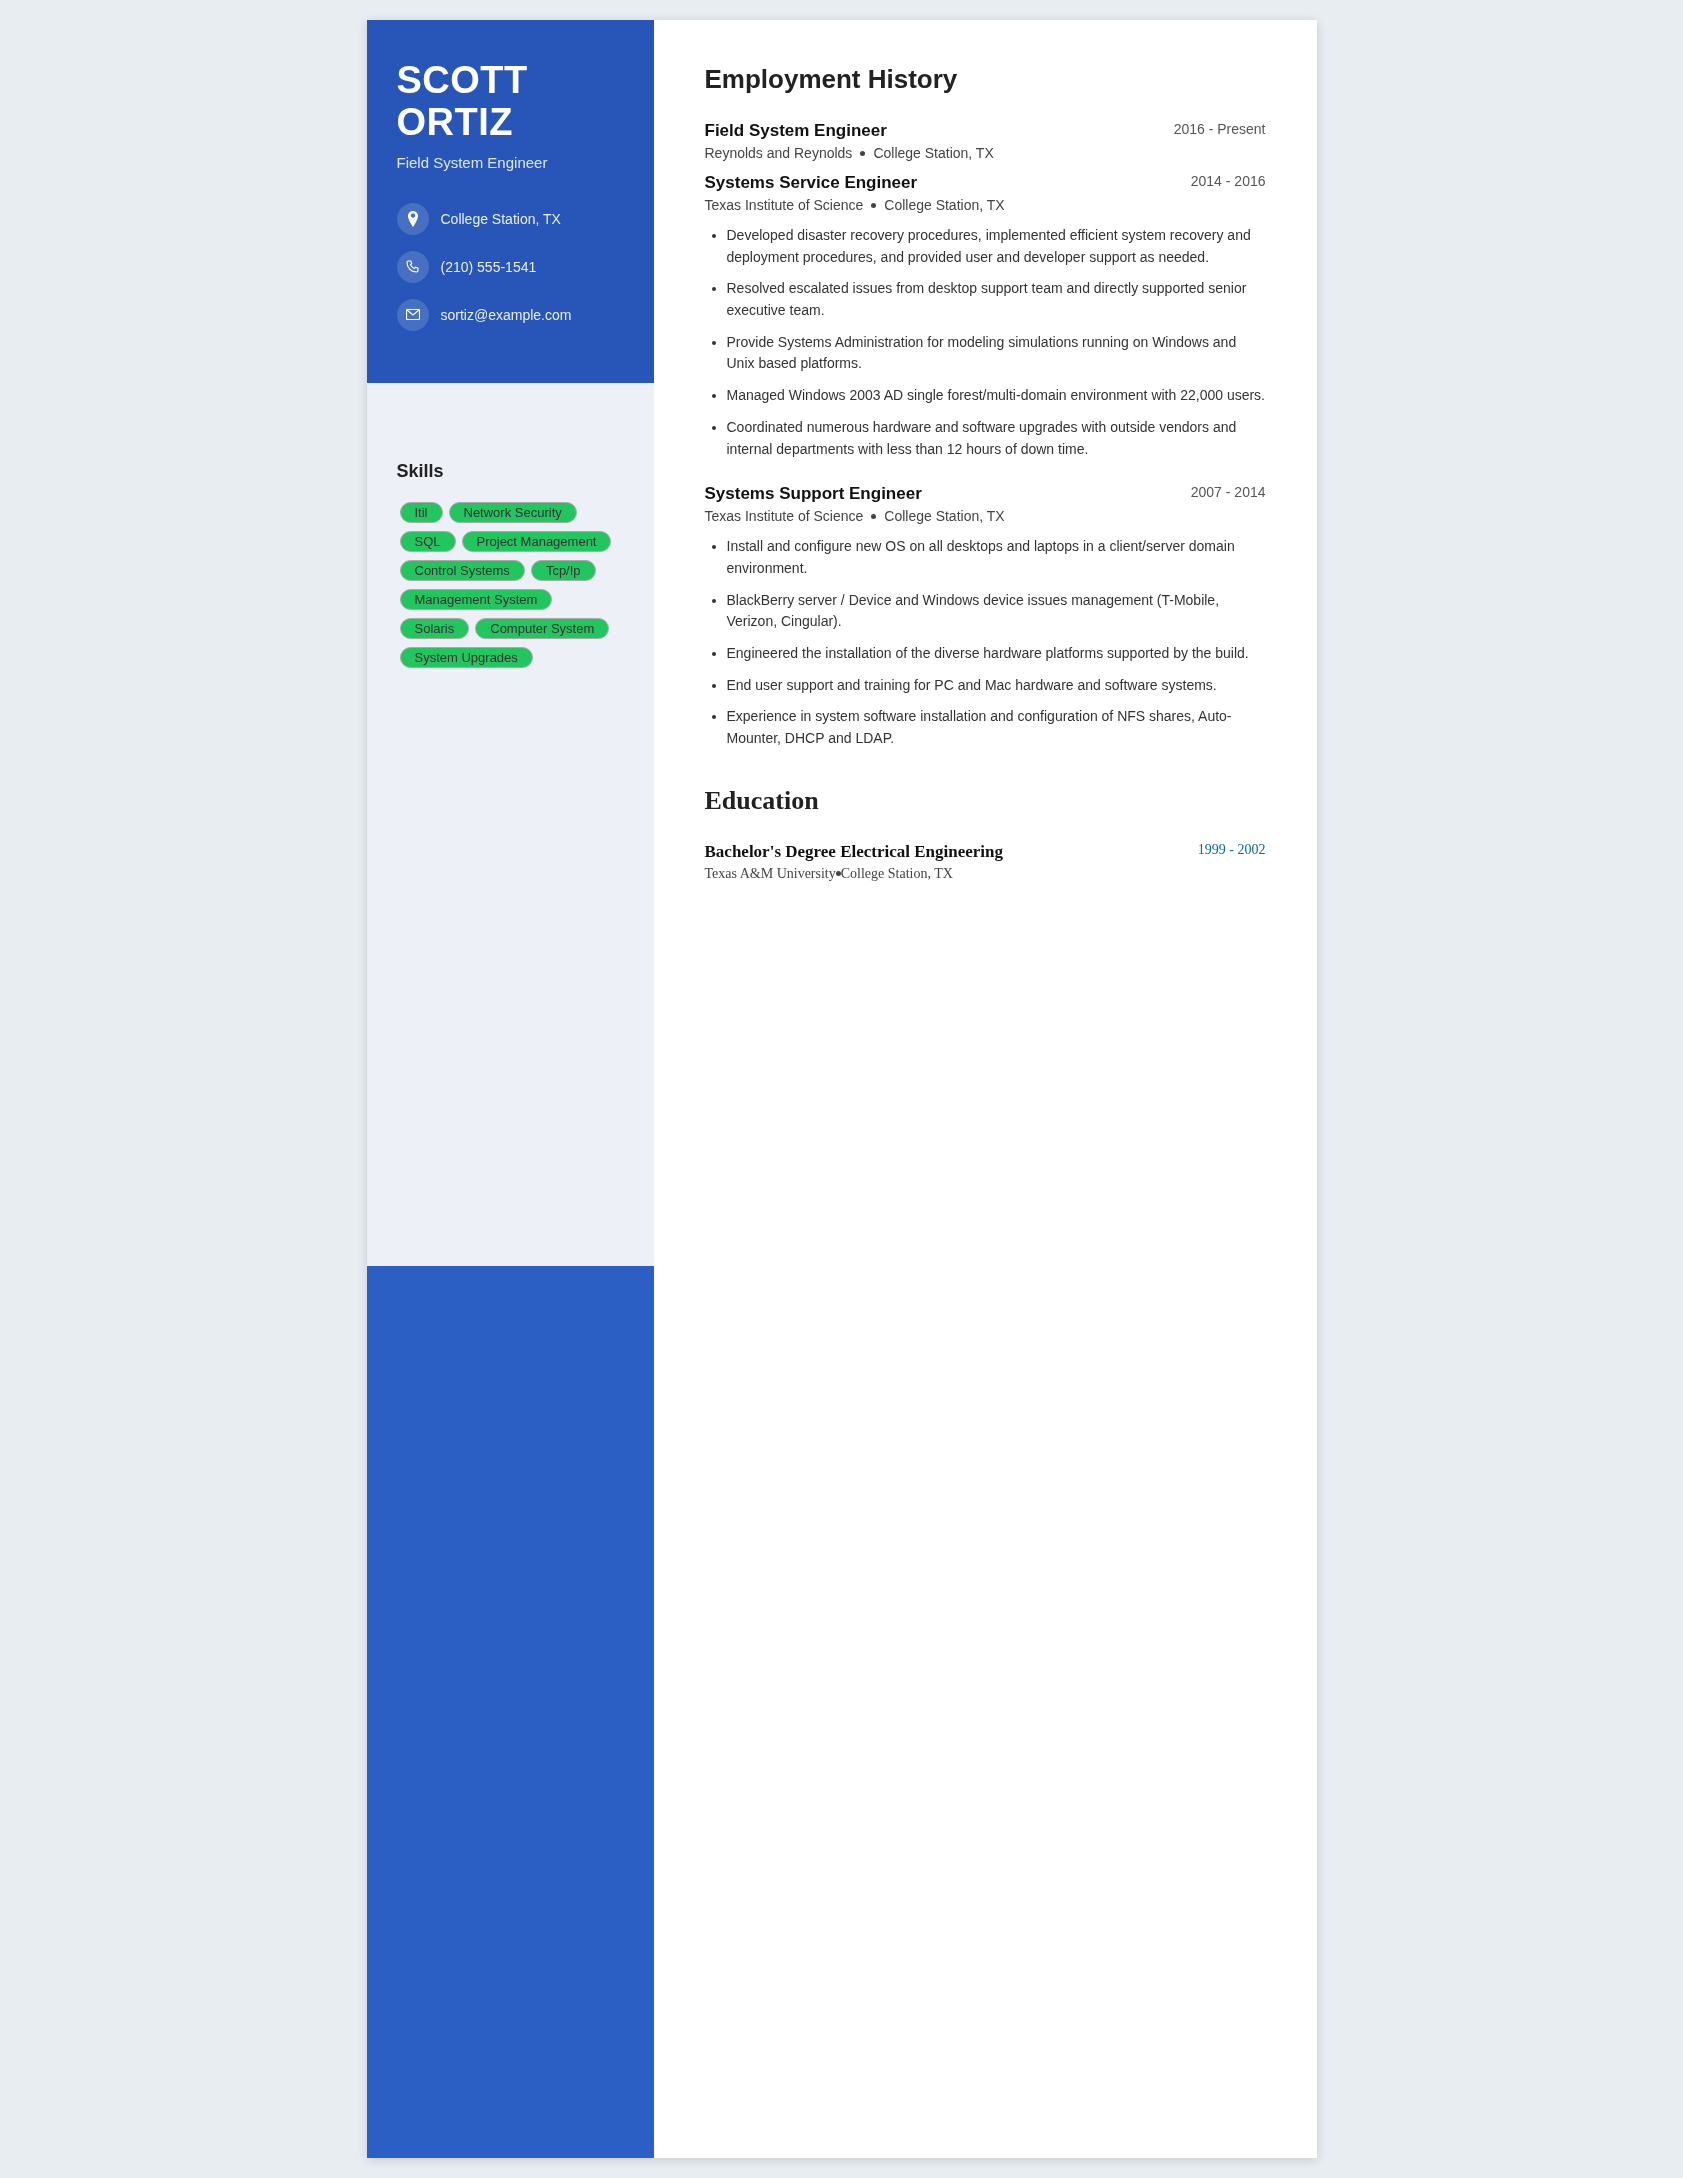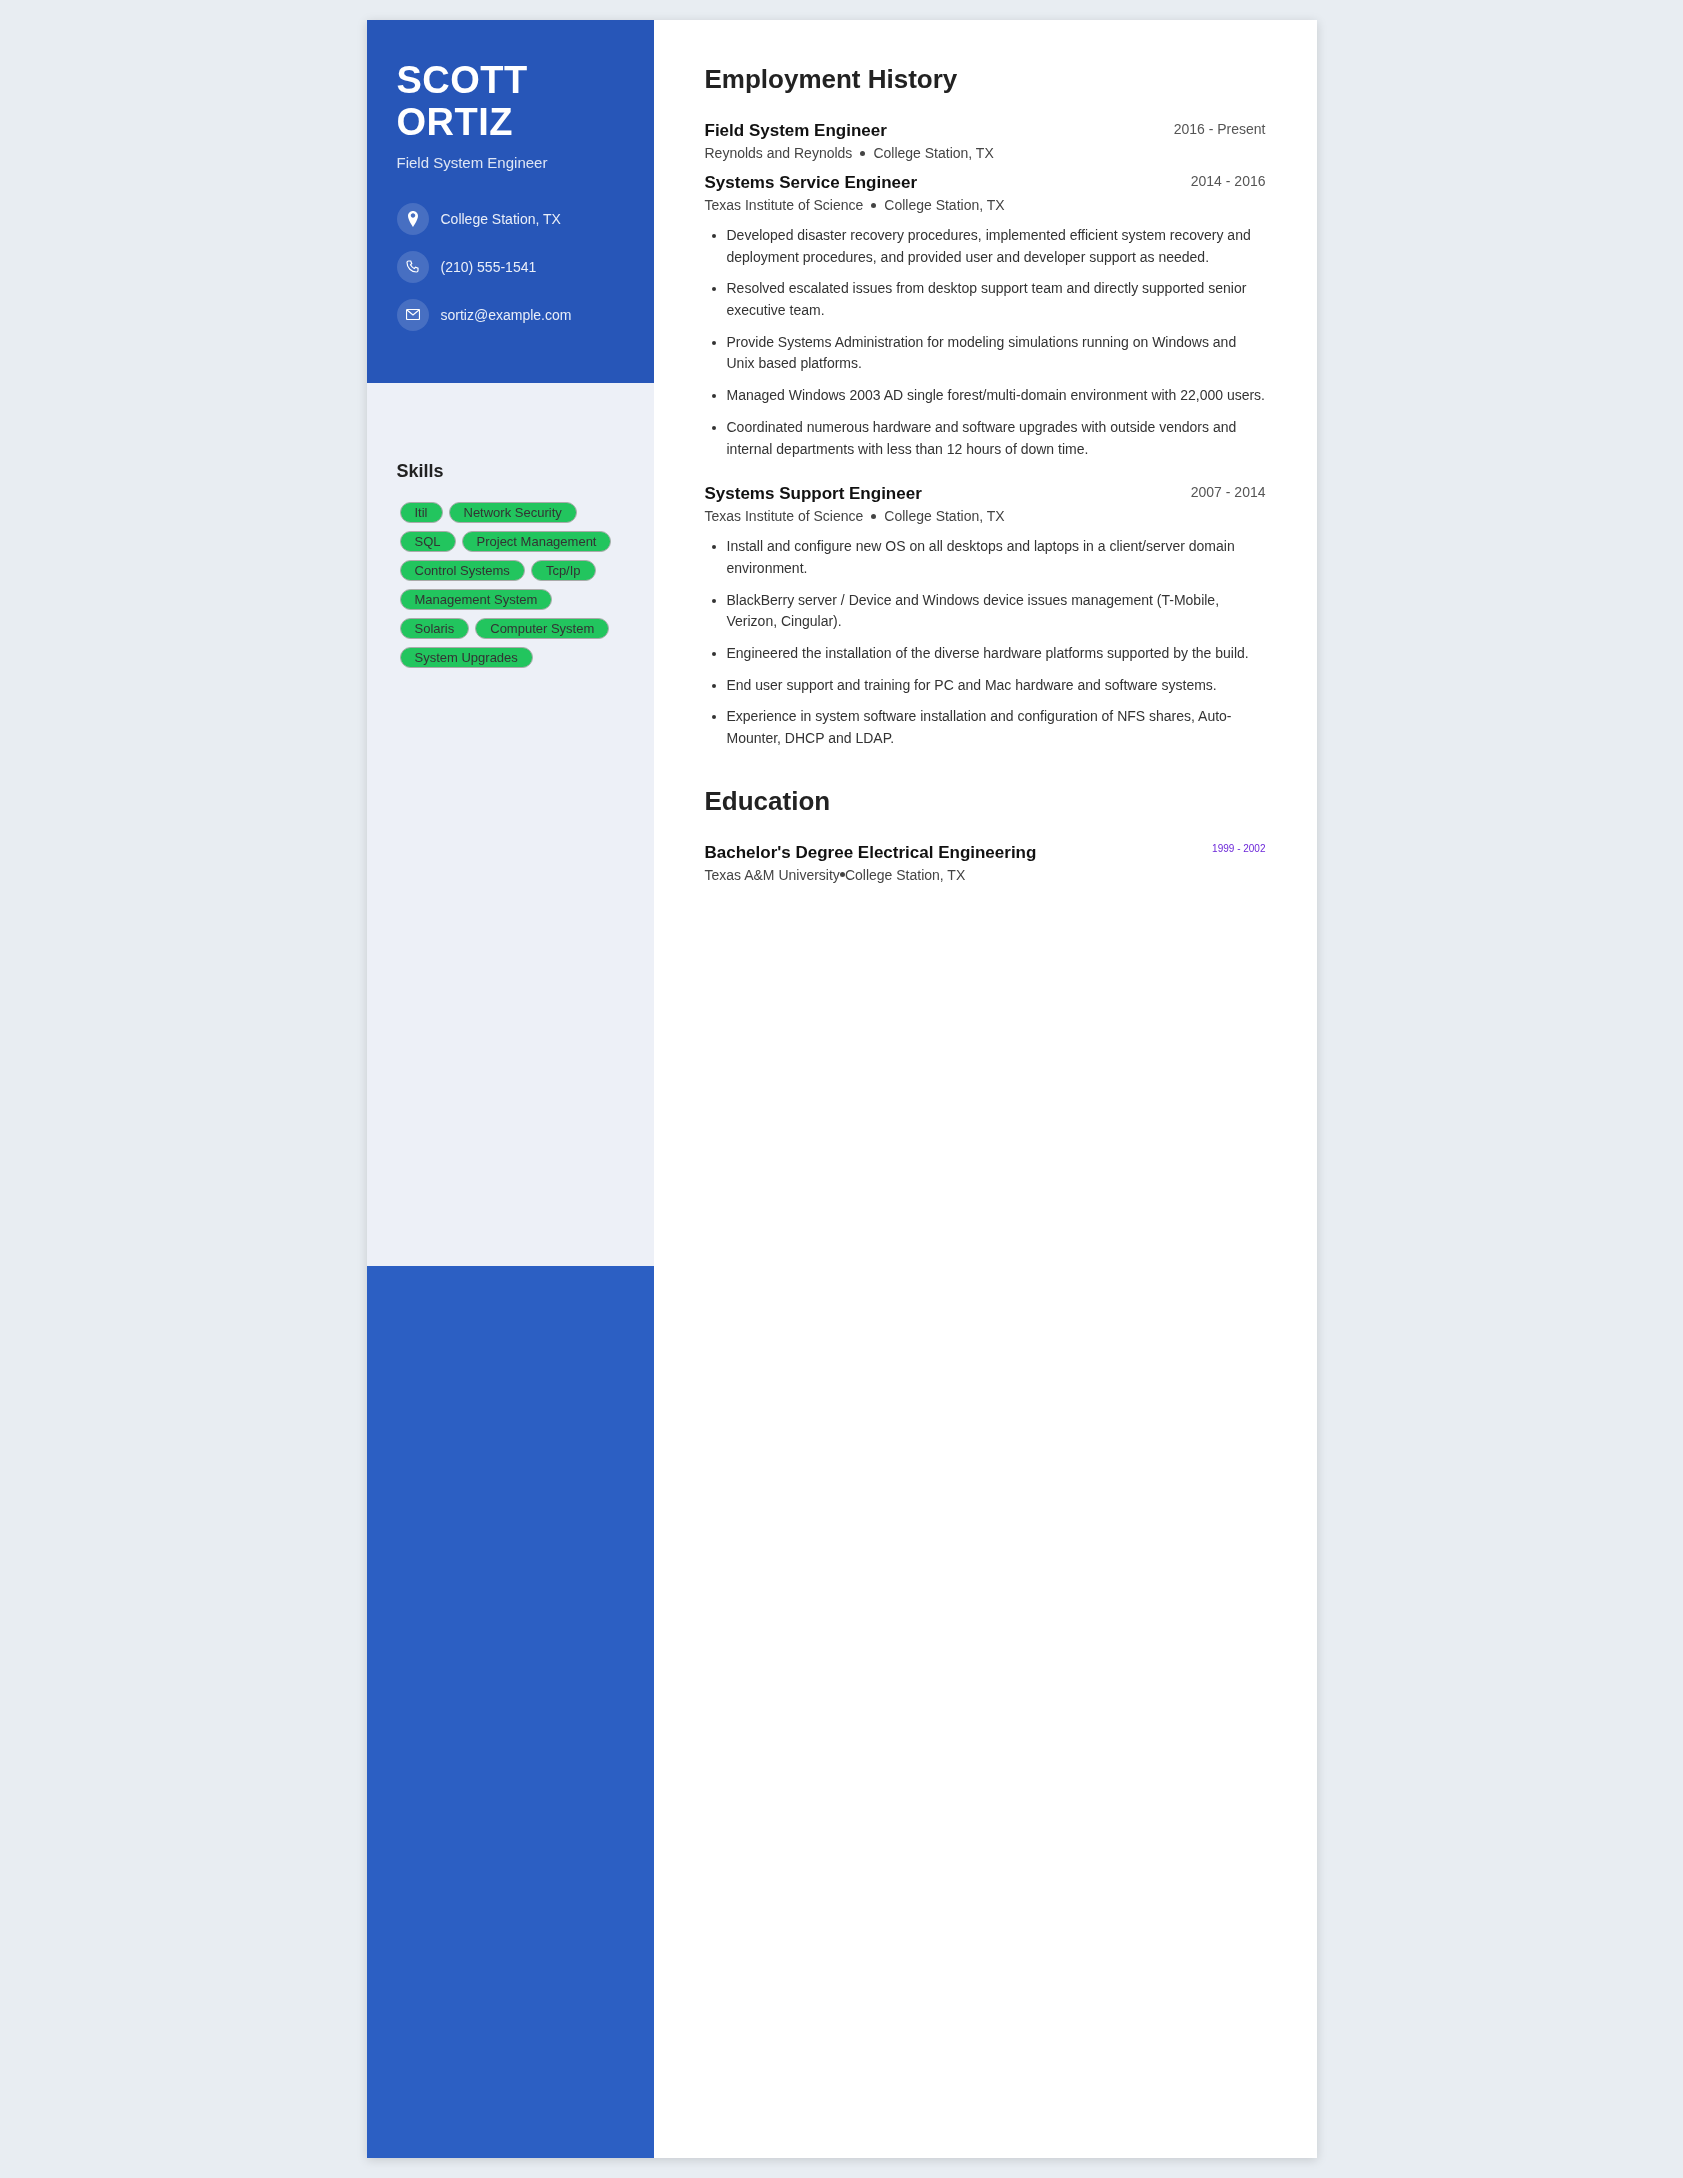--- a/index.html
+++ b/index.html
@@ -149,35 +149,36 @@
       font-size: 14px;
       color: #333;
       margin-bottom: 10px;
       line-height: 1.55;
     }
     .employment-section {
       margin-bottom: 20px;
     }
     .education-section {
       margin-top: 36px;
+      font-family: Liberation Serif, serif;
     }
     .edu-header {
       display: flex;
       justify-content: space-between;
       align-items: flex-start;
       margin-bottom: 4px;
     }
     .edu-degree {
       font-size: 17px;
       font-weight: 700;
       color: #111;
     }
     .edu-date {
-      font-size: 10px;
-      color: #6d28d9;
+      font-size: 14px;
+      color: #0369a1;
       white-space: nowrap;
     }
     .edu-school {
       font-size: 14px;
       color: #444;
       display: flex;
       align-items: center;
       gap: 0;
     }
   </style>

